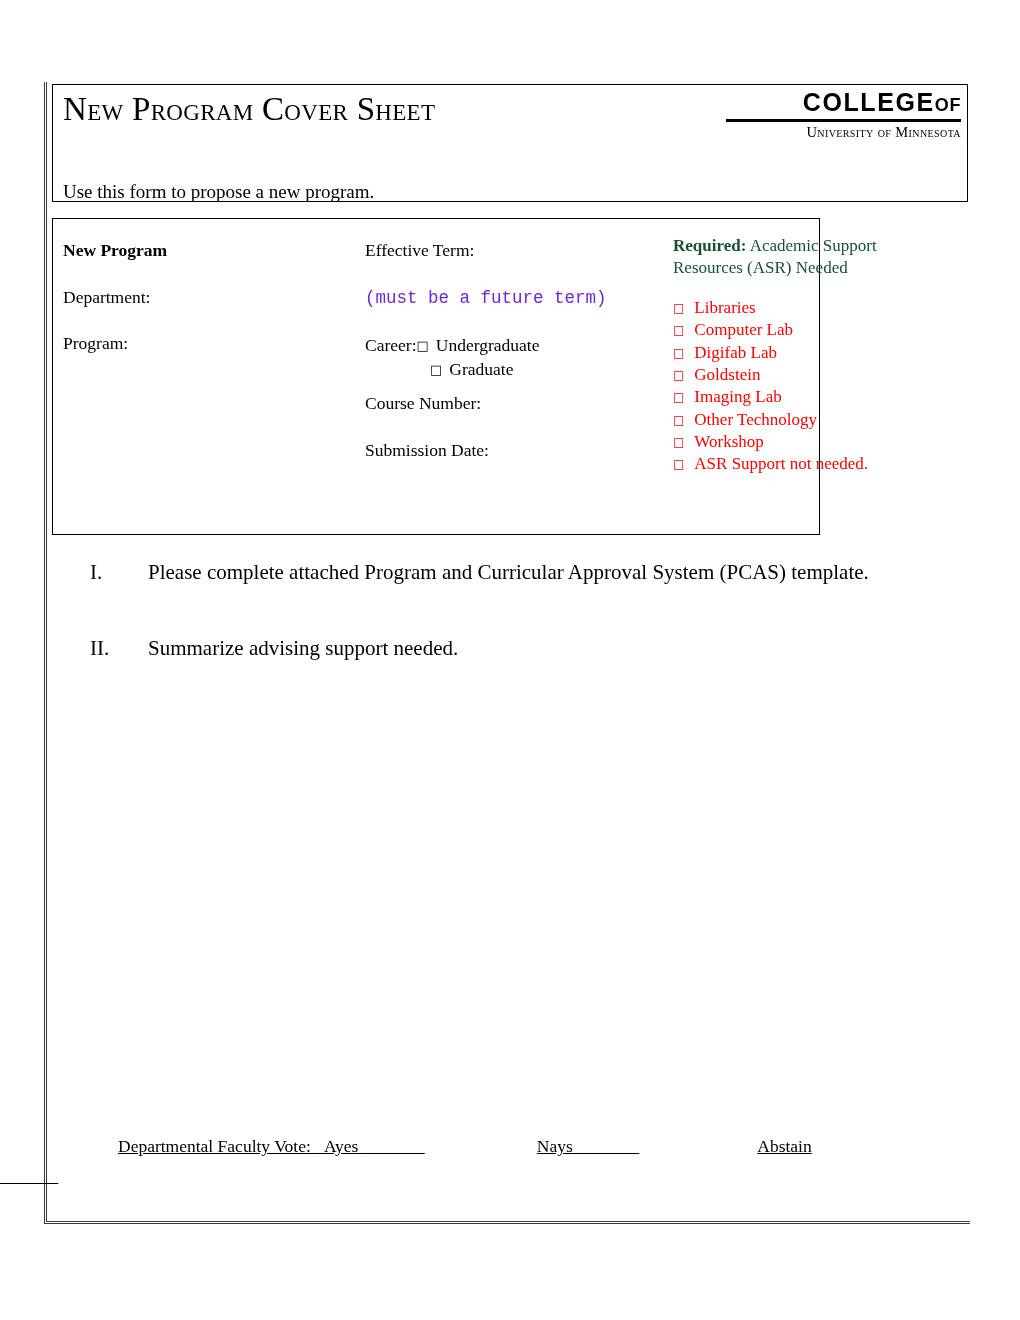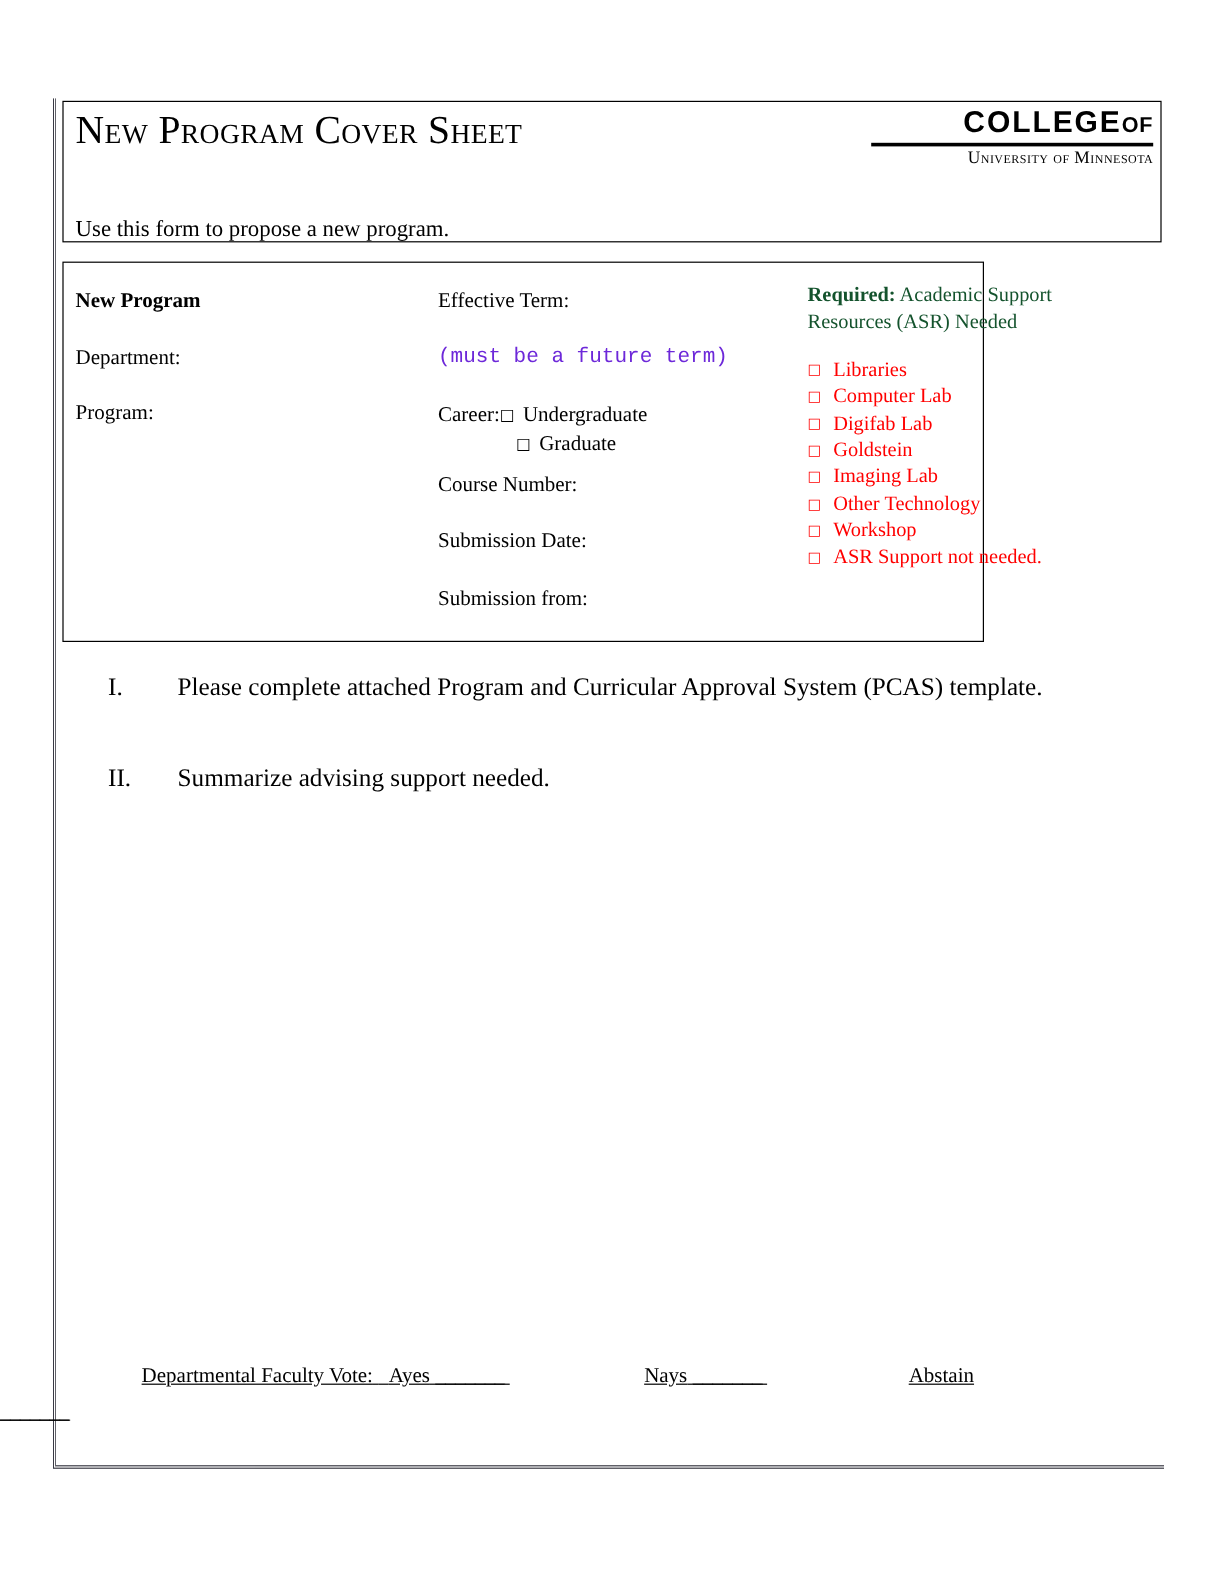--- a/index.html
+++ b/index.html
@@ -234,21 +234,20 @@
 
   <div class="col" id="col-mid">
     <div class="fld" id="eff-term">Effective Term:</div>
     <div class="fld red">(must be a future term)</div>
 
     <div class="career-row"><span>Career:</span><span class="cbox">□</span><span>Undergraduate</span></div>
     <div class="career-row indent"><span class="cbox">□</span><span>Graduate</span></div>
 
     <div class="fld" style="margin-top:10px">Course Number:</div>
     <div class="fld">Submission Date:</div>
-    <div class="fld">Submission from:</div>
   </div>
 
   <div class="col" id="col-right">
     <div id="asr-heading">
       <b>Required:</b><span> Academic Support</span>
       <div>Resources (ASR) Needed</div>
     </div>
 
     <div id="asr-list">
       <div class="asr-item"><span class="cbox">□</span><span>Libraries</span></div>

